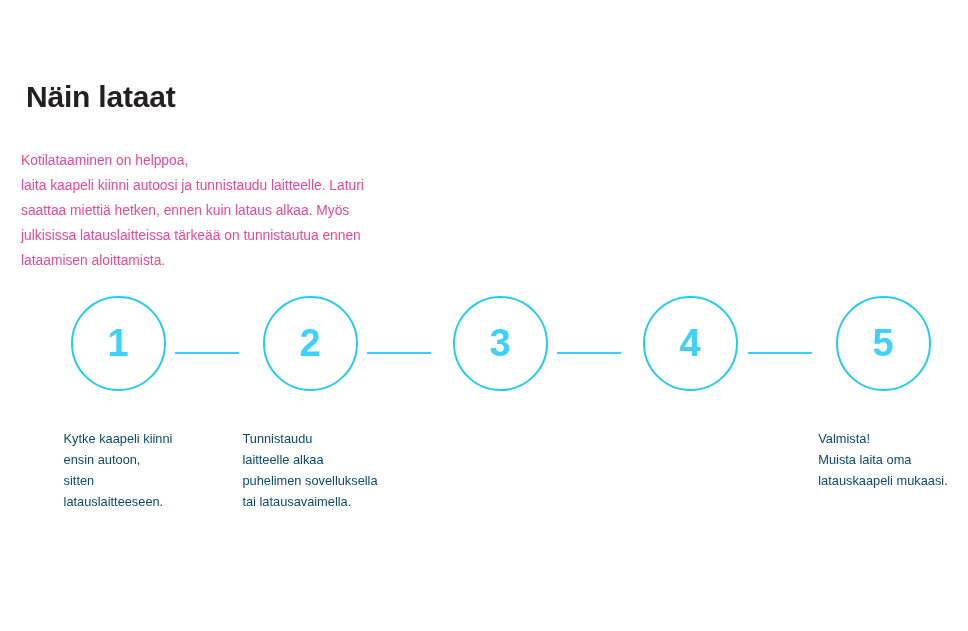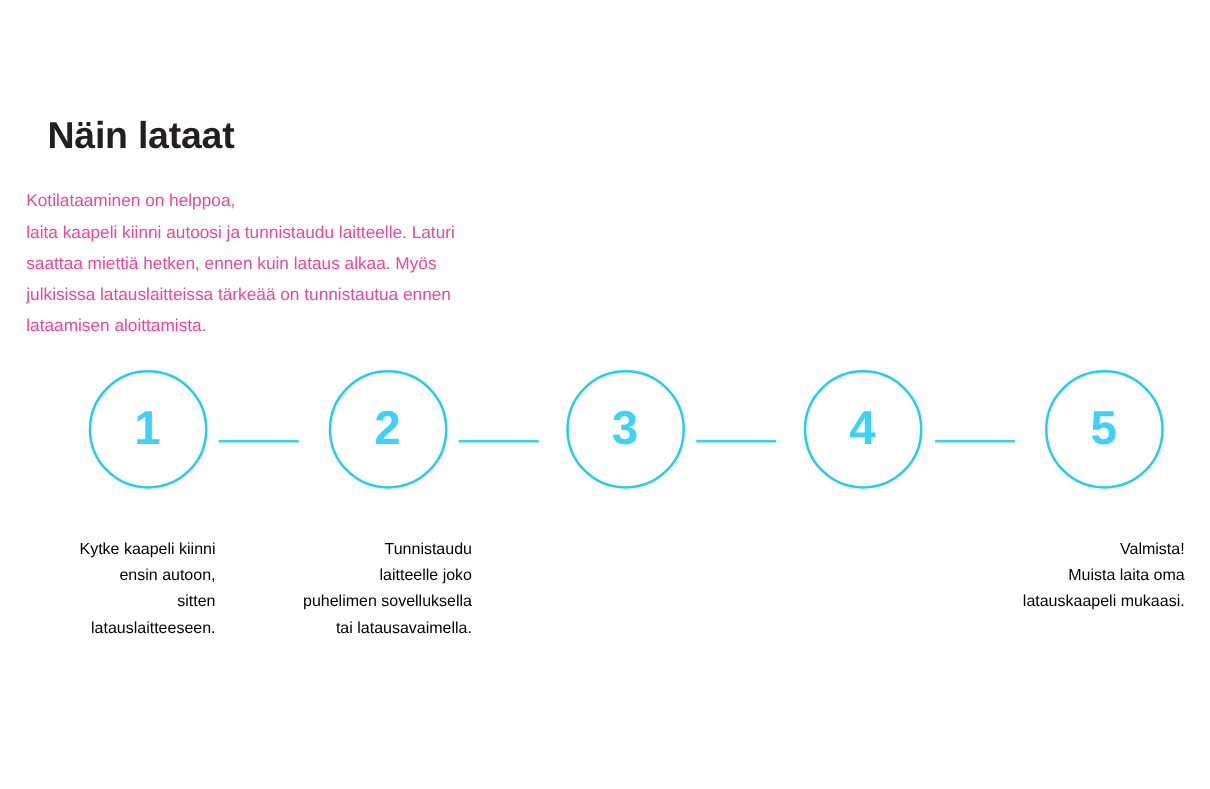--- a/index.html
+++ b/index.html
@@ -19,21 +19,21 @@
     position: relative;
     width: 968px;
     height: 631px;
   }
 
   
   .page-title {
     position: absolute;
     left: 22px;
     top: 75px;
-    margin: 16px;
+    margin: 4px;
     font-size: 30px;
     font-weight: bold;
     color: #231f20;
     letter-spacing: -0.2px;
     line-height: 36px;
     white-space: pre;
   }
 
   
   .intro {
@@ -89,22 +89,22 @@
     font-weight: bold;
     color: #3dd2fb;
     line-height: 1;
     margin-top: -2px;
   }
 
   .step-caption {
     margin-top: 37px;
     font-size: 12.8px;
     line-height: 21px;
-    color: #000000;
-    text-align: right;
+    color: #0c4a6e;
+    text-align: left;
     white-space: pre-line;
   }
 
   
   .connector {
     position: absolute;
     top: 56px;
     height: 2px;
     background: #38d0fa;
     z-index: 1;
@@ -142,21 +142,21 @@
 ensin autoon,
 sitten
 latauslaitteeseen.</div>
     </div>
 
     <div class="step step-2">
       <div class="circle">
         <span class="circle-number">2</span>
       </div>
       <div class="step-caption">Tunnistaudu
-laitteelle joko
+laitteelle alkaa
 puhelimen sovelluksella
 tai latausavaimella.</div>
     </div>
 
     <div class="step step-3">
       <div class="circle">
         <span class="circle-number">3</span>
       </div>
     </div>
 

